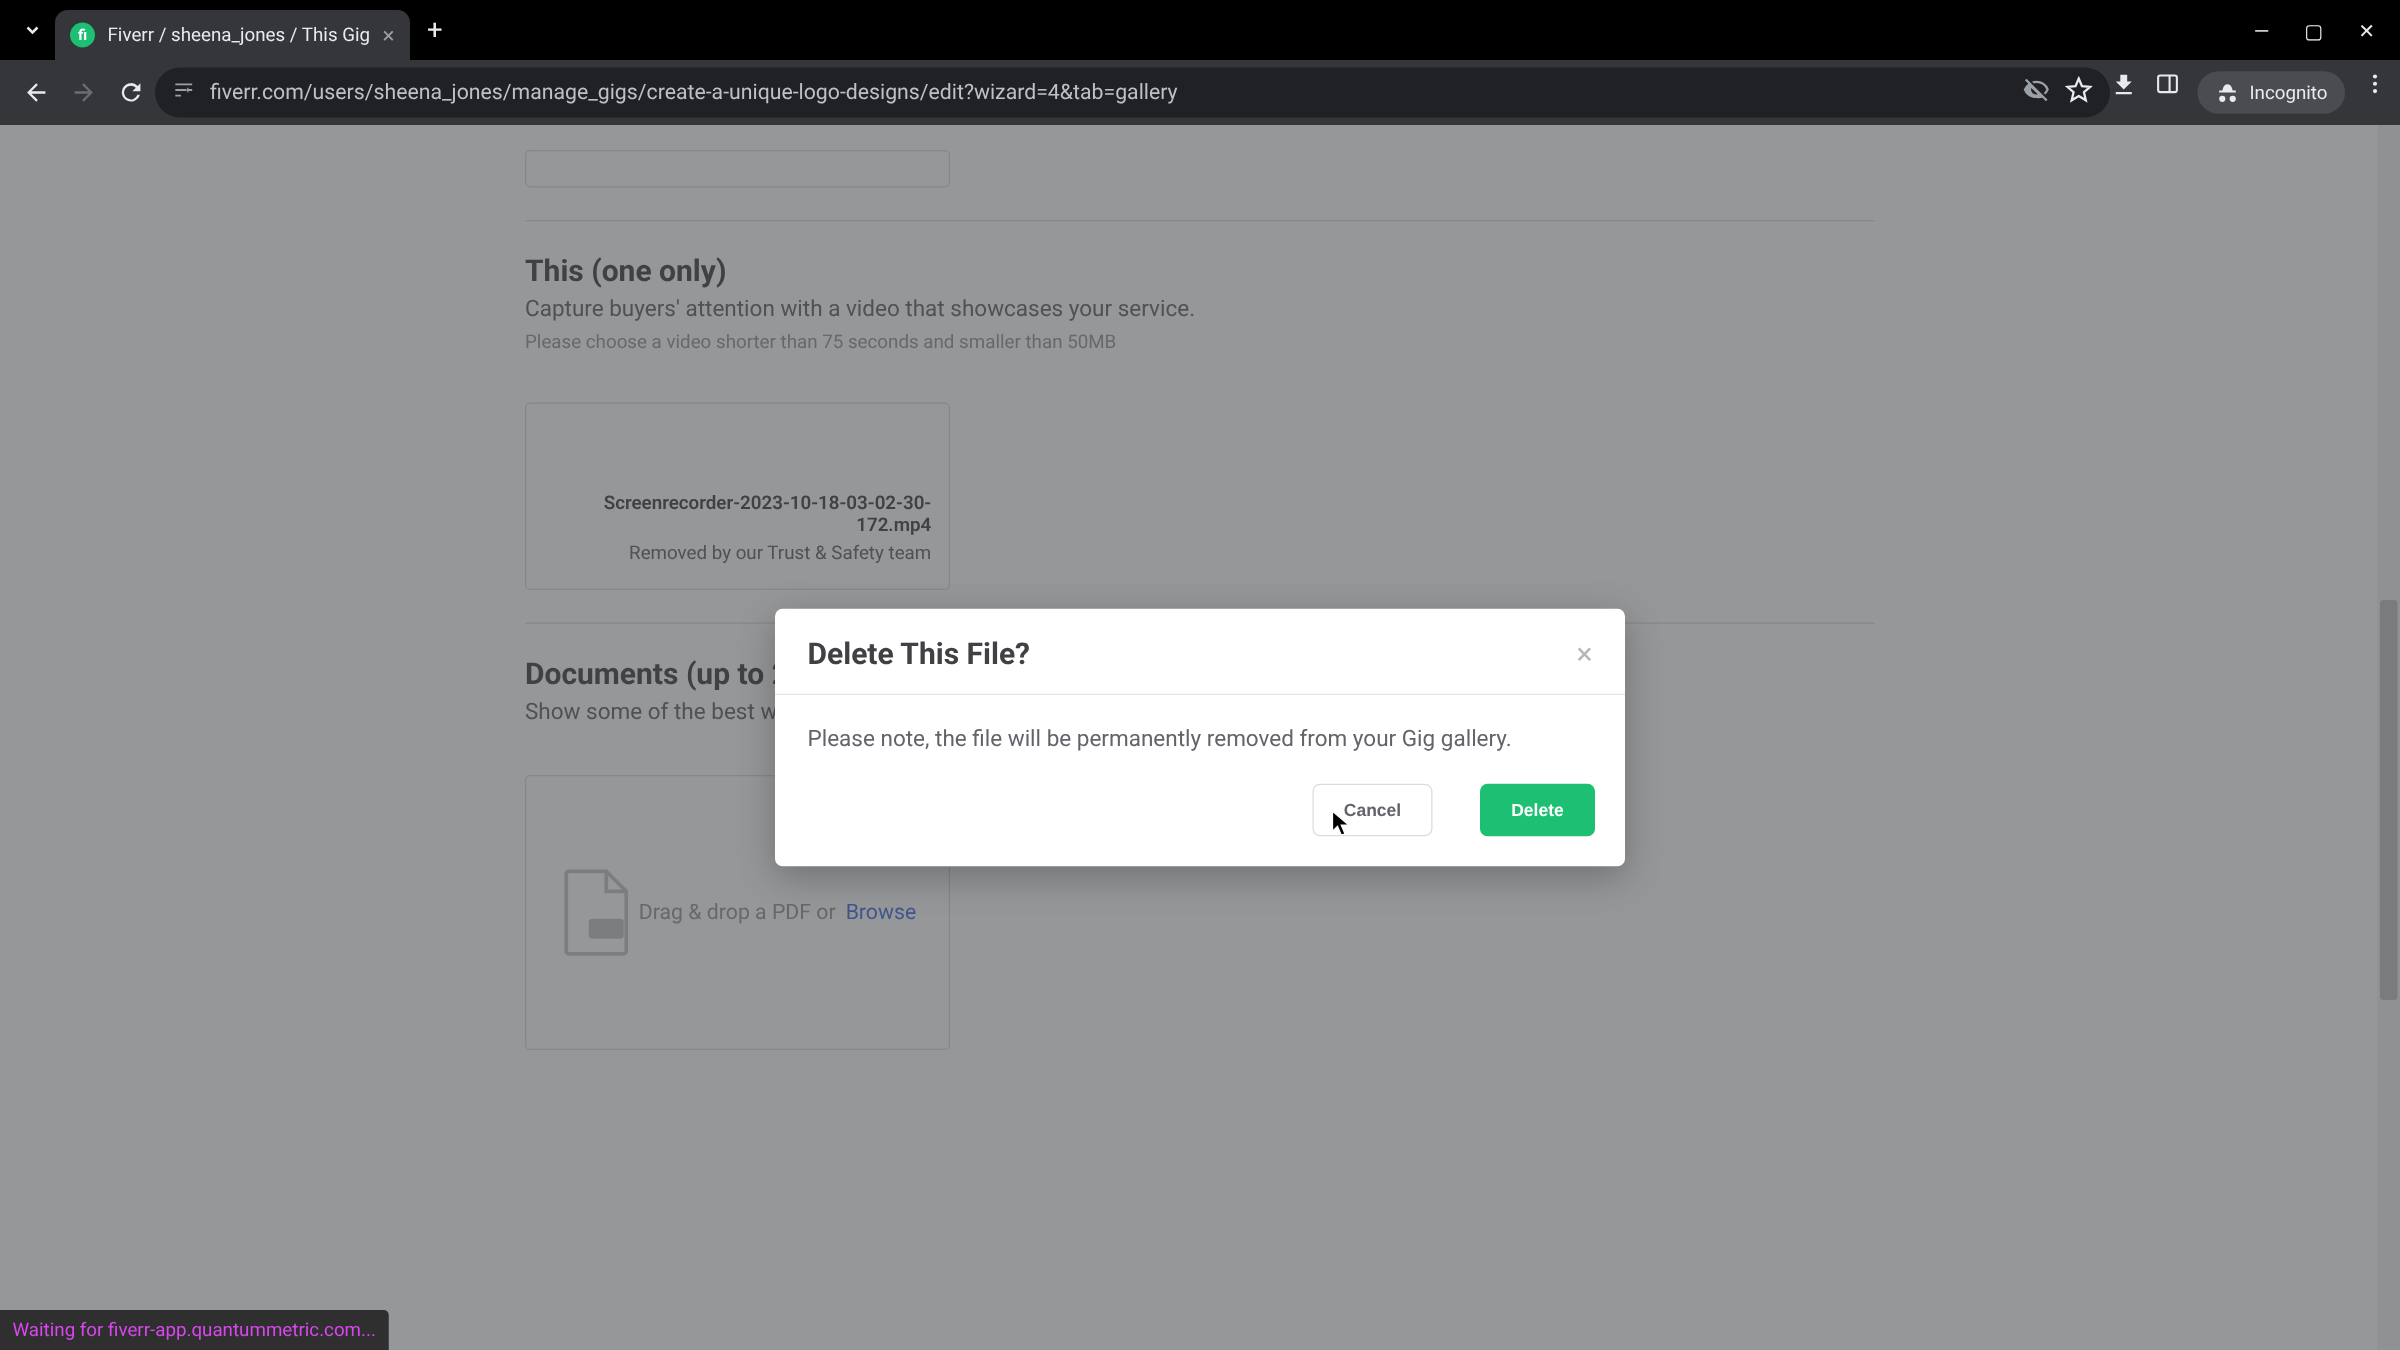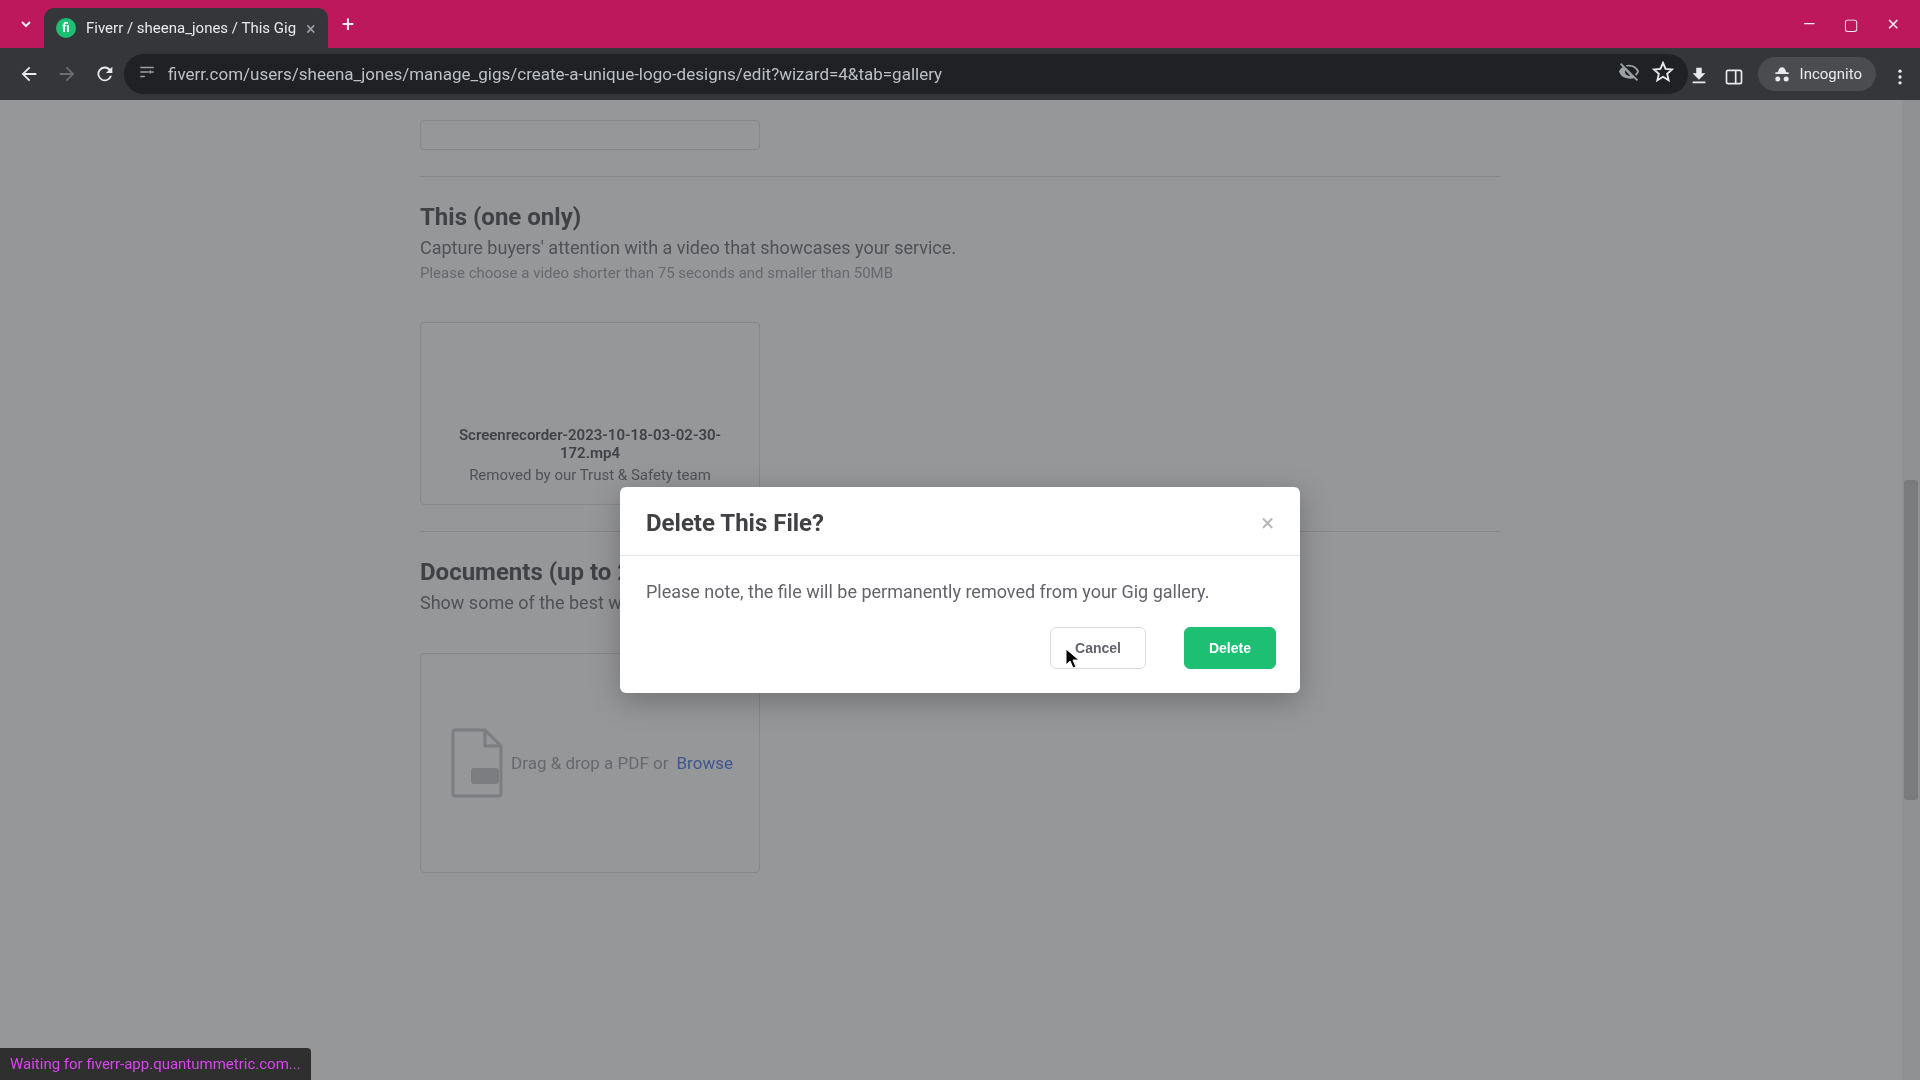--- a/index.html
+++ b/index.html
@@ -7,21 +7,21 @@
   font-family: -apple-system, BlinkMacSystemFont, "Segoe UI", Roboto, Arial, sans-serif;
   background: #202124;
   width: 1920px;
   height: 1080px;
   overflow: hidden;
   position: relative;
 }
 
 
 .browser-top {
-  background: #be185d;
+  background: #000000;
   height: 48px;
   display: flex;
   align-items: center;
   padding: 0 8px;
 }
 .tab-dropdown {
   width: 36px; height: 36px;
   display: flex; align-items: center; justify-content: center;
   color: #e8eaed;
   cursor: pointer;
@@ -80,21 +80,21 @@
   align-items: center;
   padding: 0 14px;
   color: #bdc1c6;
   font-size: 17px;
   gap: 12px;
 }
 .url-bar .tune-icon { color: #9aa0a6; }
 .url-text { flex: 1; }
 .right-actions {
   display: flex;
-  align-items: flex-end;
+  align-items: flex-start;
   gap: 14px;
   color: #e8eaed;
 }
 .incognito-chip {
   background: #4b4c4f;
   border-radius: 20px;
   padding: 7px 14px;
   display: flex;
   align-items: center;
   gap: 8px;
@@ -143,22 +143,22 @@
 }
 .section-note {
   font-size: 15px;
   color: #95979d;
 }
 .video-item {
   margin-top: 40px;
   border: 1px solid #dadbdd;
   border-radius: 4px;
   width: 340px;
-  padding: 103px 14px 20px;
-  text-align: center;
+  padding: 70px 14px 20px;
+  text-align: right;
 }
 .video-filename {
   font-size: 15px;
   font-weight: 600;
   color: #404145;
   word-wrap: break-word;
 }
 .video-removed {
   font-size: 15px;
   color: #62646a;

